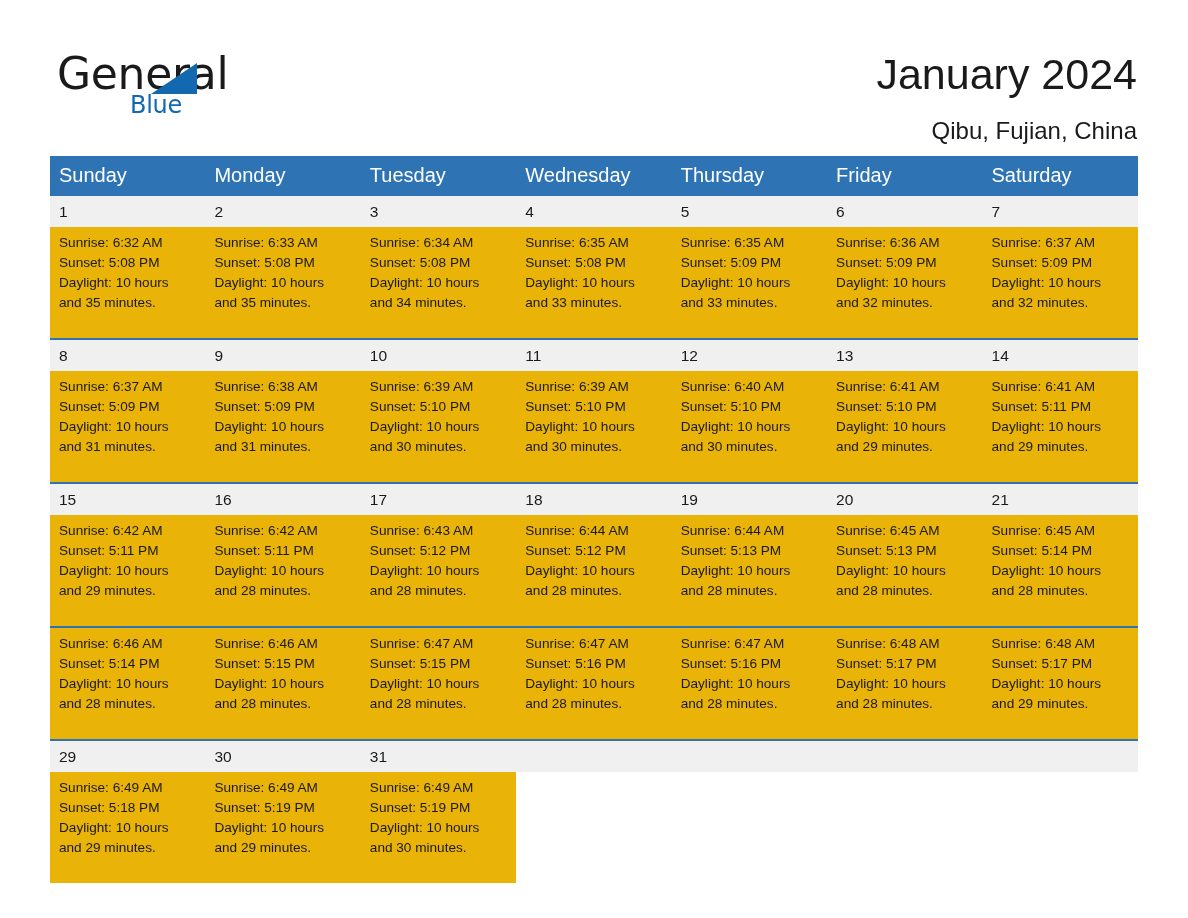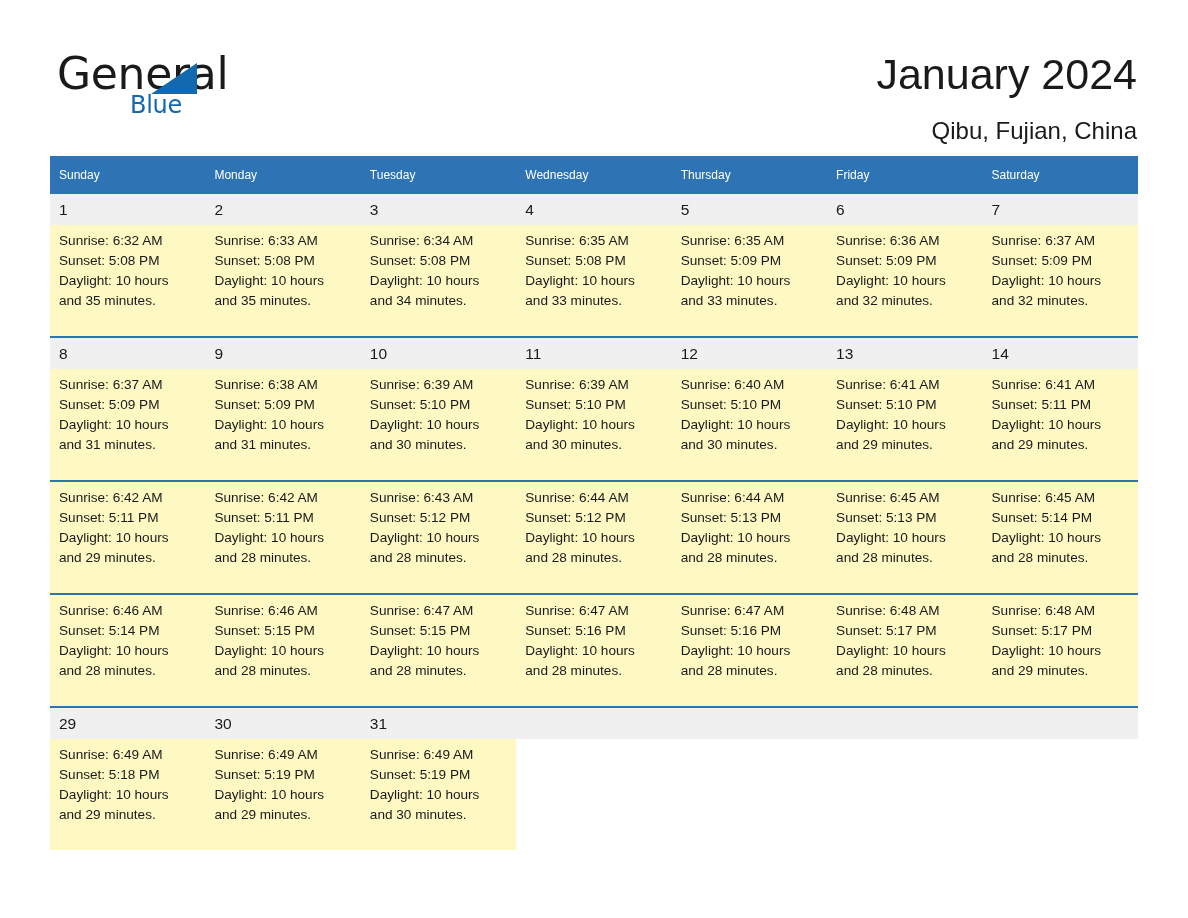--- a/index.html
+++ b/index.html
@@ -101,42 +101,42 @@
     width: 1088px;
     border-collapse: collapse;
     table-layout: fixed;
   }
 
   .calendar col { width: 155.43px; }
 
   .weekday-header th {
     background: #2e74b5;
     color: #ffffff;
-    font-size: 12px;
+    font-size: 20px;
     font-weight: 400;
     text-align: left;
     padding: 8px 0 9px 9px;
     height: 21px;
     vertical-align: middle;
     border: none;
   }
 
   .daynum-row td {
     background: #f0f0f0;
     font-size: 15.5px;
     color: #1a1a1a;
     padding: 6px 0 5px 9px;
     vertical-align: top;
     height: 20px;
     border: none;
     line-height: 19px;
   }
 
   .detail-row td {
-    background: #fef9c3;
+    background: #eab308;
     font-size: 13.6px;
     color: #1a1a1a;
     padding: 6px 10px 12px 9px;
     vertical-align: top;
     line-height: 20px;
     border: none;
     height: 93px;
   }
 
   .detail-row td .line {
@@ -308,20 +308,29 @@
           <span class="line">Sunset: 5:11 PM</span>
           <span class="line">Daylight: 10 hours</span>
           <span class="line">and 29 minutes.</span>
         </td>
       </tr>
 
       <tr class="week-sep">
         <td colspan="7"></td>
       </tr>
 
+      <tr class="daynum-row">
+        <td>15</td>
+        <td>16</td>
+        <td>17</td>
+        <td>18</td>
+        <td>19</td>
+        <td>20</td>
+        <td>21</td>
+      </tr>
       <tr class="detail-row">
         <td>
           <span class="line">Sunrise: 6:42 AM</span>
           <span class="line">Sunset: 5:11 PM</span>
           <span class="line">Daylight: 10 hours</span>
           <span class="line">and 29 minutes.</span>
         </td>
         <td>
           <span class="line">Sunrise: 6:42 AM</span>
           <span class="line">Sunset: 5:11 PM</span>

